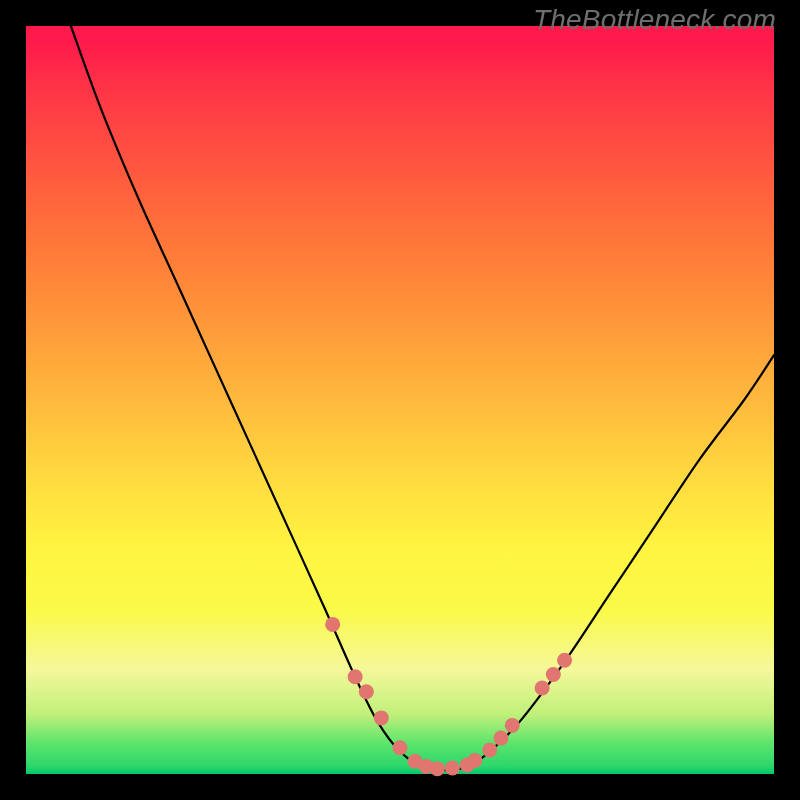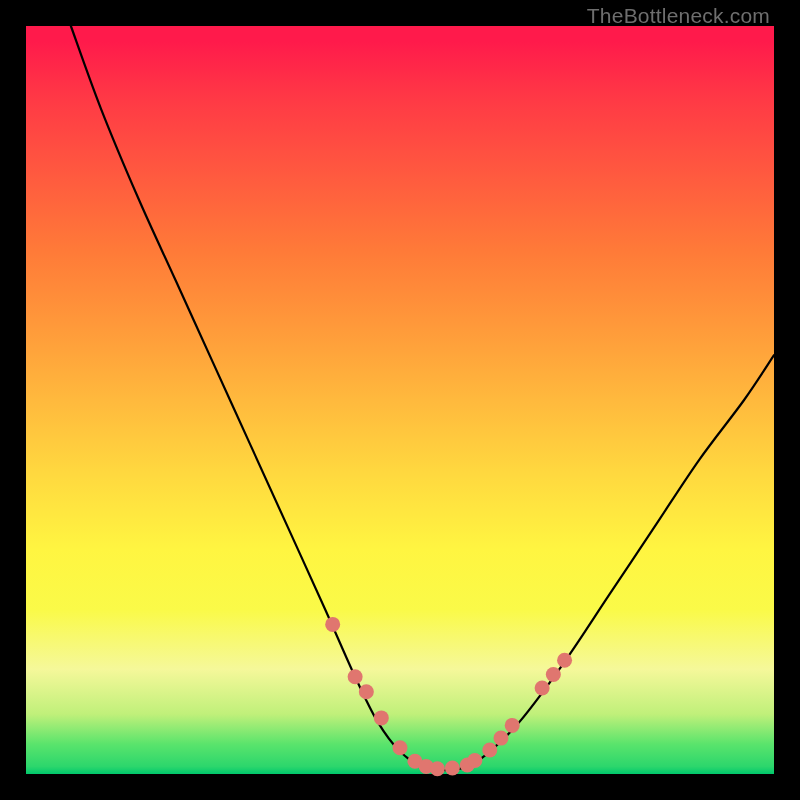--- a/index.html
+++ b/index.html
@@ -32,25 +32,26 @@
       #c0f07a 92%,
       #5ae46c 96%,
       #2cd66c 99%,
       #00c86c 100%
     );
     box-sizing: border-box;
   }
   .watermark {
     position: absolute;
     top: 4px;
-    right: 30px;
+    right: 24px;
     color: #6e6e6e;
-    font-size: 21px;
+    font-size: 28px;
     font-weight: 500;
     letter-spacing: 0.2px;
+    font-style: italic;
   }
   svg.plot {
     position: absolute;
     left: 26px;
     top: 26px;
     width: 748px;
     height: 748px;
     overflow: visible;
   }
   .curve {

